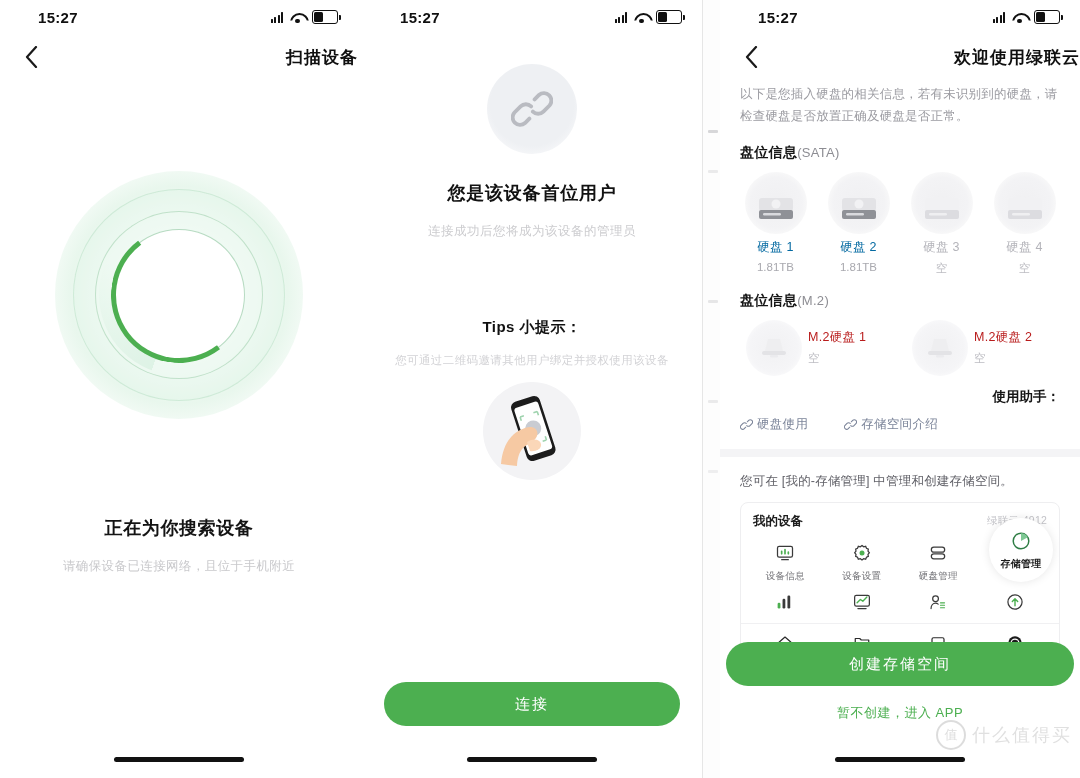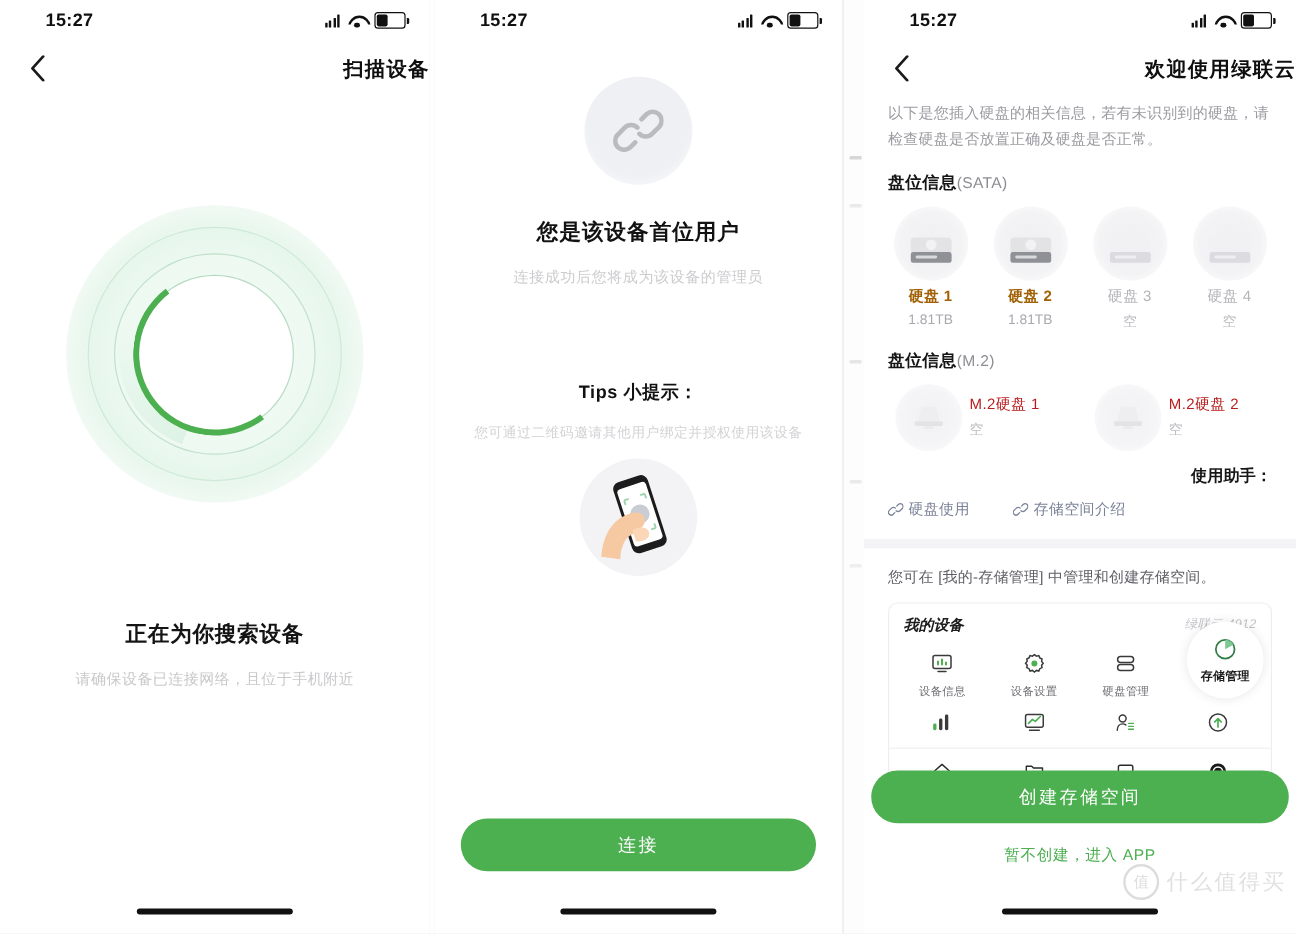--- a/index.html
+++ b/index.html
@@ -80,39 +80,39 @@
   .p3-scroll{position:relative;height:698px;}
   .p3-desc{font-size:12.5px;line-height:1.75;color:#9b9ba1;padding:4px 20px 0 20px;letter-spacing:.2px;}
   .sec-title{font-size:14px;font-weight:bold;color:#161616;padding:16px 20px 0 20px;letter-spacing:.3px;}
   .sec-title .sub{font-weight:normal;color:#8d8d93;font-size:13px;}
   .bays{display:flex;padding:10px 14px 0 14px;}
   .bay{flex:1;text-align:center;}
   .bay-ic{width:62px;height:62px;margin:0 auto;border-radius:50%;
     background:radial-gradient(circle at 50% 50%,#f0f0f2 0%,#f3f3f5 58%,#fafafa 78%,#ffffff 100%);
     display:flex;align-items:flex-end;justify-content:center;padding-bottom:12px;box-sizing:border-box;}
   .bay-name{font-size:12.5px;margin-top:5px;letter-spacing:.3px;}
-  .bay-name.on{font-weight:bold;color:#a16207;}
+  .bay-name.on{font-weight:normal;color:#0369a1;}
   .bay-name.off{color:#b4b4ba;}
   .bay-cap{font-size:11.5px;margin-top:5px;}
   .bay-cap.on{color:#a9a9af;}
   .bay-cap.off{color:#bcbcc2;}
   .m2row{display:flex;padding:10px 14px 0 14px;}
   .m2{flex:1;display:flex;align-items:center;gap:6px;padding-left:12px;box-sizing:border-box;}
   .m2-ic{width:56px;height:56px;border-radius:50%;
     background:radial-gradient(circle at 50% 50%,#f1f1f3 0%,#f5f5f7 60%,#fbfbfc 80%,#ffffff 100%);
     display:flex;align-items:center;justify-content:center;flex:0 0 auto;}
   .m2-txt .n{font-size:12.5px;color:#b91c1c;letter-spacing:.3px;}
   .m2-txt .c{font-size:11.5px;color:#bdbdc3;margin-top:5px;}
   .helper-title{font-size:13.5px;font-weight:bold;color:#161616;padding:12px 20px 0 20px;text-align:right;}
   .helper-links{display:flex;gap:36px;padding:10px 20px 0 20px;}
   .hlink{display:flex;align-items:center;gap:4px;font-size:12.5px;color:#7b8499;cursor:pointer;letter-spacing:.3px;}
   .divider{height:8px;background:#f4f4f6;margin-top:16px;}
   .p3-note{font-size:12.5px;color:#5f5f66;padding:16px 20px 0 20px;letter-spacing:.2px;}
   .preview{margin:12px 20px 0 20px;border:1px solid #eeeef0;border-radius:8px;overflow:hidden;background:#fff;}
-  .pv-head{display:flex;align-items:flex-start;justify-content:space-between;padding:10px 12px 2px 12px;font-style:italic;}
+  .pv-head{display:flex;align-items:center;justify-content:space-between;padding:10px 12px 2px 12px;}
   .pv-title{font-size:12.5px;font-weight:bold;color:#1d1d1d;}
   .pv-model{font-size:10.5px;color:#c3c3c8;letter-spacing:.2px;}
   .pv-grid{display:flex;padding:8px 6px 4px 6px;position:relative;}
   .pv-cell{flex:1;text-align:center;}
   .pv-ic{height:26px;display:flex;align-items:center;justify-content:center;}
   .pv-lbl{font-size:9.5px;color:#6d6d72;margin-top:4px;letter-spacing:.2px;}
   .pv-hl{position:absolute;right:6px;top:-14px;width:64px;height:64px;border-radius:50%;background:#fff;
     box-shadow:0 0 10px rgba(0,0,0,.10);display:flex;flex-direction:column;align-items:center;justify-content:center;}
   .pv-hl .pv-lbl{font-size:10px;color:#1d1d1d;font-weight:bold;margin-top:3px;}
   .pv-grid2{display:flex;padding:2px 6px 8px 6px;border-bottom:1px solid #f0f0f2;}

